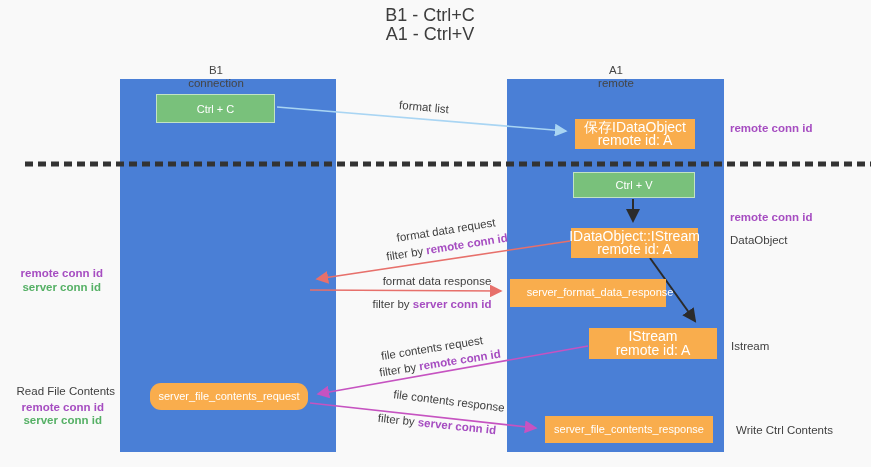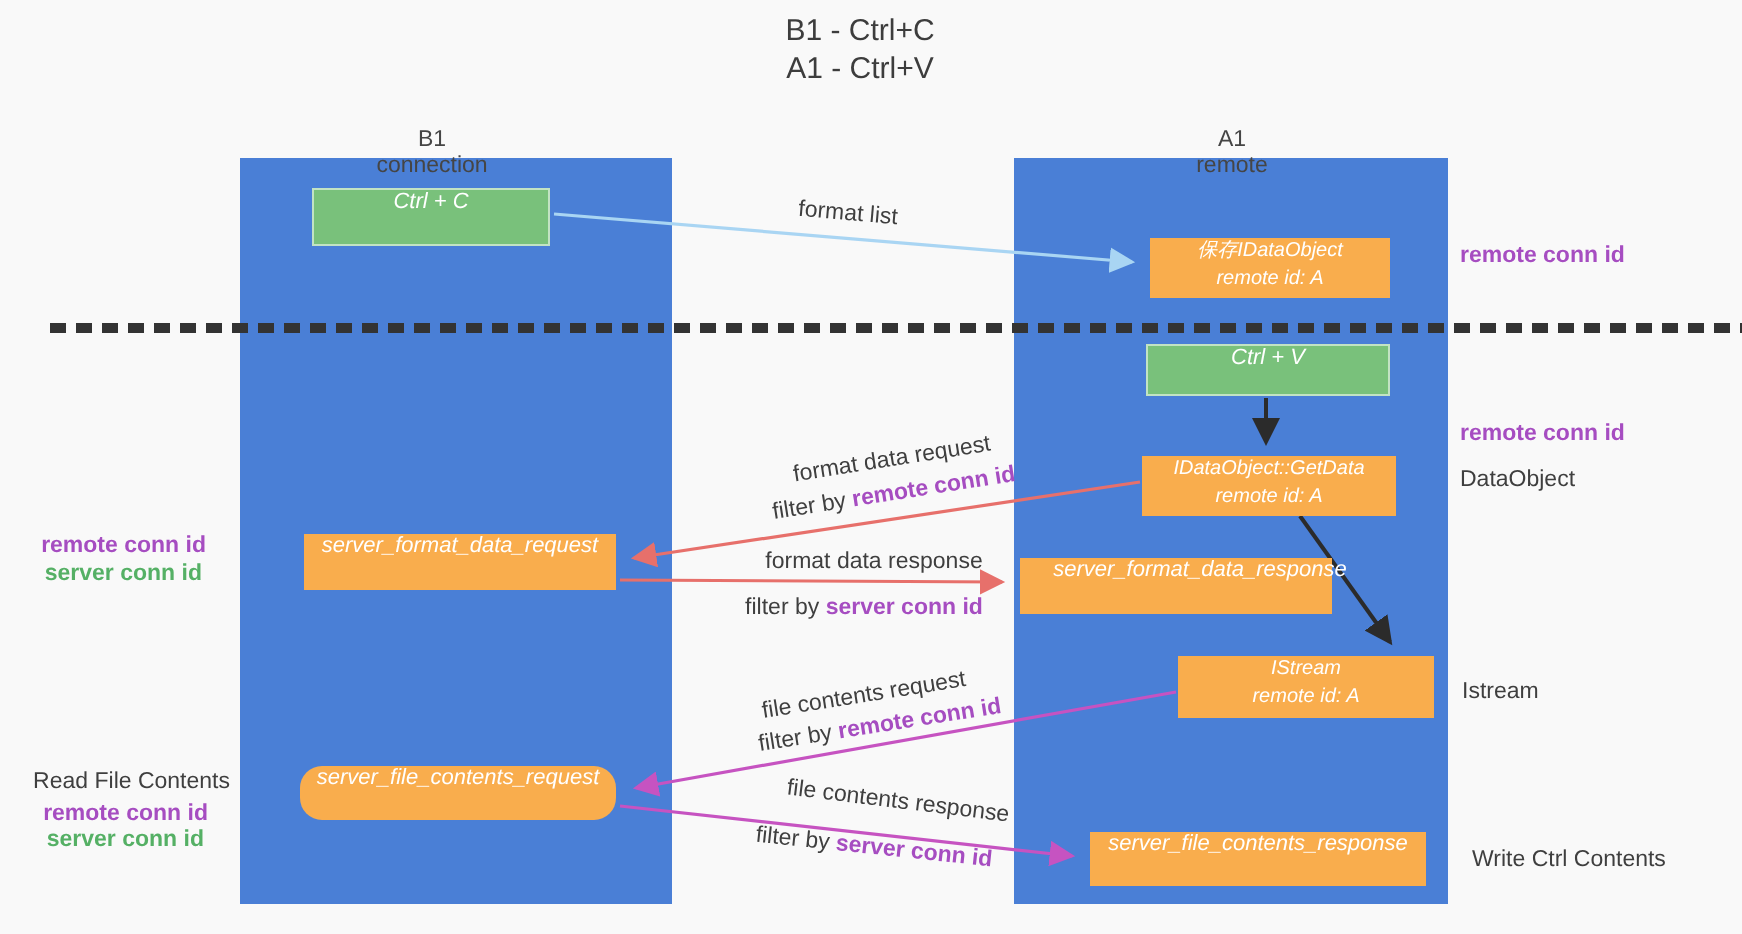--- a/index.html
+++ b/index.html
@@ -1,38 +1,38 @@
 <!DOCTYPE html>
 <html style="--lifeline-blue: #4a7fd6; --box-green: #79c17b; --box-orange: #f9ad4d; --arrow-light-blue: #a9d5f3; --arrow-red: #e7706b; --arrow-magenta: #c653c1; --arrow-black: #2b2b2b; --divider-black: #333333; --text-purple: #a64dc1; --text-green: #55b065;"><head>
 <meta charset="utf-8">
 <style>
   * { margin:0; padding:0; box-sizing:border-box; }
   html,body { background:#f9f9f9; }
   body { font-family:"Liberation Sans","DejaVu Sans",sans-serif; }
   .canvas { position:relative; width:871px; height:467px; background:#f9f9f9; overflow:hidden; }
 
   .title { position:absolute; left:340px; top:6px; width:180px; text-align:center;
-           font-size:15px; line-height:19px; color:#3d3d3d; z-index:5; }
+           font-size:18px; line-height:19px; color:#3d3d3d; z-index:5; }
 
   .col-header { position:absolute; top:64px; width:140px; text-align:center;
                 font-size:11.5px; line-height:13px; color:#454545; z-index:5; }
   .col-header.left  { left:146px; }
   .col-header.right { left:546px; }
 
   .lifeline { position:absolute; top:79px; height:373px; background:var(--lifeline-blue,#4a7fd6); z-index:1; }
   .lifeline.left  { left:120px; width:216px; }
   .lifeline.right { left:507px; width:217px; }
 
   svg.wires { position:absolute; left:0; top:0; z-index:2; }
 
   .box { position:absolute; display:flex; flex-direction:column; align-items:center;
-         color:#fff; text-align:center; z-index:3;font-style:italic; }
+         justify-content:center; color:#fff; text-align:center; z-index:3; }
   .box.green  { background:var(--box-green,#79c17b); font-size:11px;
                 border:1px solid rgba(255,255,255,.55); }
-  .box.orange { background:var(--box-orange,#f9ad4d); font-size:10px; line-height:13.5px; }
+  .box.orange { background:var(--box-orange,#f9ad4d); font-size:14px; line-height:13.5px; }
   .box.single { font-size:11px; }
 
   .side-label { position:absolute; font-size:11.5px; line-height:13px; color:#3f3f3f; z-index:4; white-space:nowrap; }
   .side-label.right-align { text-align:right; }
   .purple { color:var(--text-purple,#a64dc1); font-weight:bold; }
   .greentxt { color:var(--text-green,#55b065); font-weight:bold; }
 
   .flow-label { position:absolute; font-size:11.5px; color:#3f3f3f; white-space:nowrap;
                 z-index:4; transform-origin:center; }
 </style>
@@ -98,27 +98,24 @@
   <div class="box orange" style="left:575px;top:119px;width:120px;height:30px;">
     <span>保存IDataObject</span>
     <span>remote id: A</span>
   </div>
 
   <div class="box green single" style="left:573px;top:172px;width:122px;height:26px;">
     <span>Ctrl + V</span>
   </div>
 
   <div class="box orange" style="left:571px;top:228px;width:127px;height:30px;">
-    <span>IDataObject::GetData</span>
+    <span>IDataObject::IStream</span>
     <span>remote id: A</span>
   </div>
 
-  <div class="box orange single" style="left:152px;top:267px;width:156px;height:28px;">
-    <span>server_format_data_request</span>
-  </div>
 
   <div class="box orange single" style="left:510px;top:279px;width:156px;height:28px;padding-left:24px;">
     <span>server_format_data_response</span>
   </div>
 
   <div class="box orange" style="left:589px;top:328px;width:128px;height:31px;">
     <span>IStream</span>
     <span>remote id: A</span>
   </div>
 

